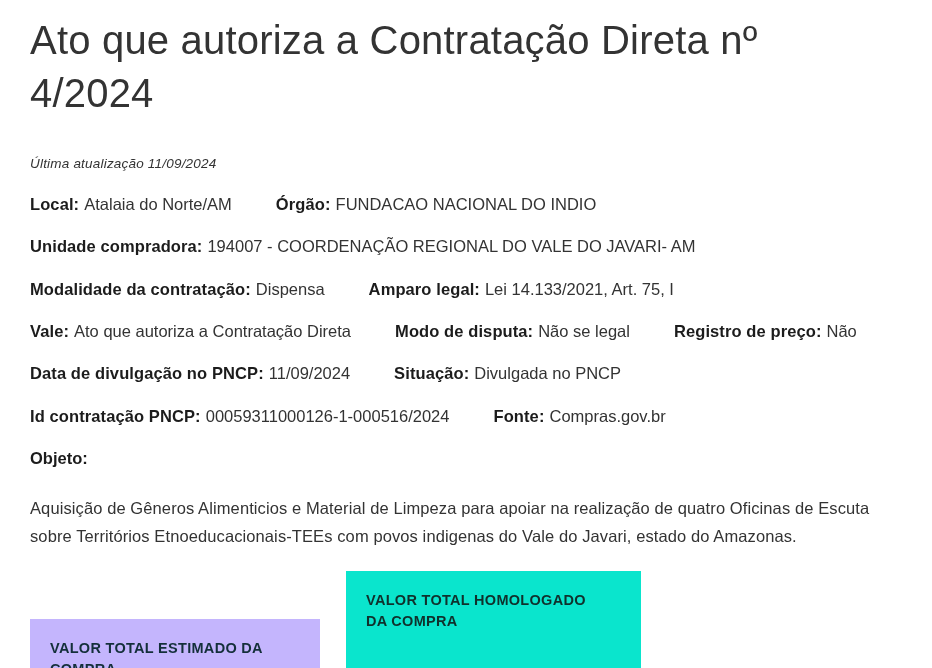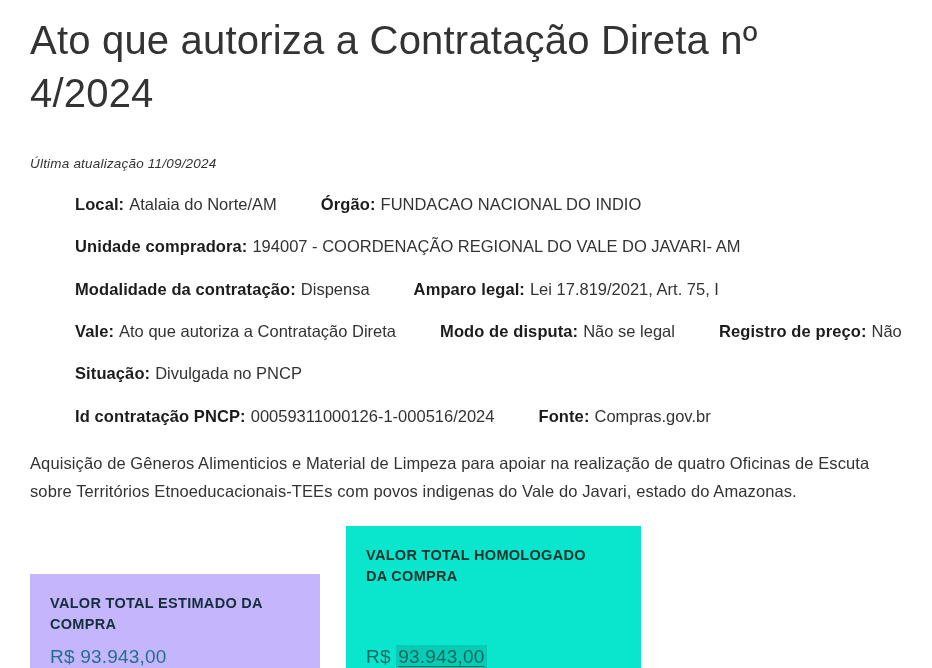--- a/index.html
+++ b/index.html
@@ -22,21 +22,21 @@
     letter-spacing: 0.2px;
     max-width: 880px;
   }
   .last-update {
     margin-top: 36px;
     font-size: 13.5px;
     font-style: italic;
     color: #333333;
     letter-spacing: 0.2px;
   }
-  .info-rows { margin-top: 24px; margin-left: 45px; }
+  .info-rows { margin-top: 24px; }
   .row {
     display: flex;
     flex-wrap: nowrap;
     column-gap: 44px;
     margin-bottom: 23px;
     font-size: 16.5px;
     line-height: 1.18;
     white-space: nowrap;
   }
   .pair b {
@@ -119,53 +119,57 @@
       <span class="pair">
         <b>Unidade compradora:</b><span>194007 - COORDENAÇÃO REGIONAL DO VALE DO JAVARI- AM</span>
       </span>
     </div>
 
     <div class="row">
       <span class="pair">
         <b>Modalidade da contratação:</b><span>Dispensa</span>
       </span>
       <span class="pair">
-        <b>Amparo legal:</b><span>Lei 17.819/2021, Art. 75, I</span>
+        <b>Amparo legal:</b><span>Lei 14.133/2021, Art. 75, I</span>
       </span>
     </div>
 
     <div class="row">
       <span class="pair">
         <b>Vale:</b><span>Ato que autoriza a Contratação Direta</span>
       </span>
       <span class="pair">
         <b>Modo de disputa:</b><span>Não se legal</span>
       </span>
       <span class="pair">
         <b>Registro de preço:</b><span>Não</span>
       </span>
     </div>
 
     <div class="row">
       <span class="pair">
+        <b>Data de divulgação no PNCP:</b><span>11/09/2024</span>
+      </span>
+      <span class="pair">
         <b>Situação:</b><span>Divulgada no PNCP</span>
       </span>
     </div>
 
     <div class="row">
       <span class="pair">
         <b>Id contratação PNCP:</b><span>00059311000126-1-000516/2024</span>
       </span>
       <span class="pair">
         <b>Fonte:</b><span>Compras.gov.br</span>
       </span>
     </div>
 
   </div>
 
+  <div class="objeto-label">Objeto:</div>
 
   <p class="objeto-text">Aquisição de Gêneros Alimenticios e Material de Limpeza para apoiar na realização de quatro Oficinas de Escuta sobre Territórios Etnoeducacionais-TEEs com povos indigenas do Vale do Javari, estado do Amazonas.</p>
 
   <div class="cards">
 
     <div class="card card-estimated">
       <div class="card-title">VALOR TOTAL ESTIMADO DA COMPRA</div>
       <div class="card-value">
         <span>R$</span>
         <span>93.943,00</span>

